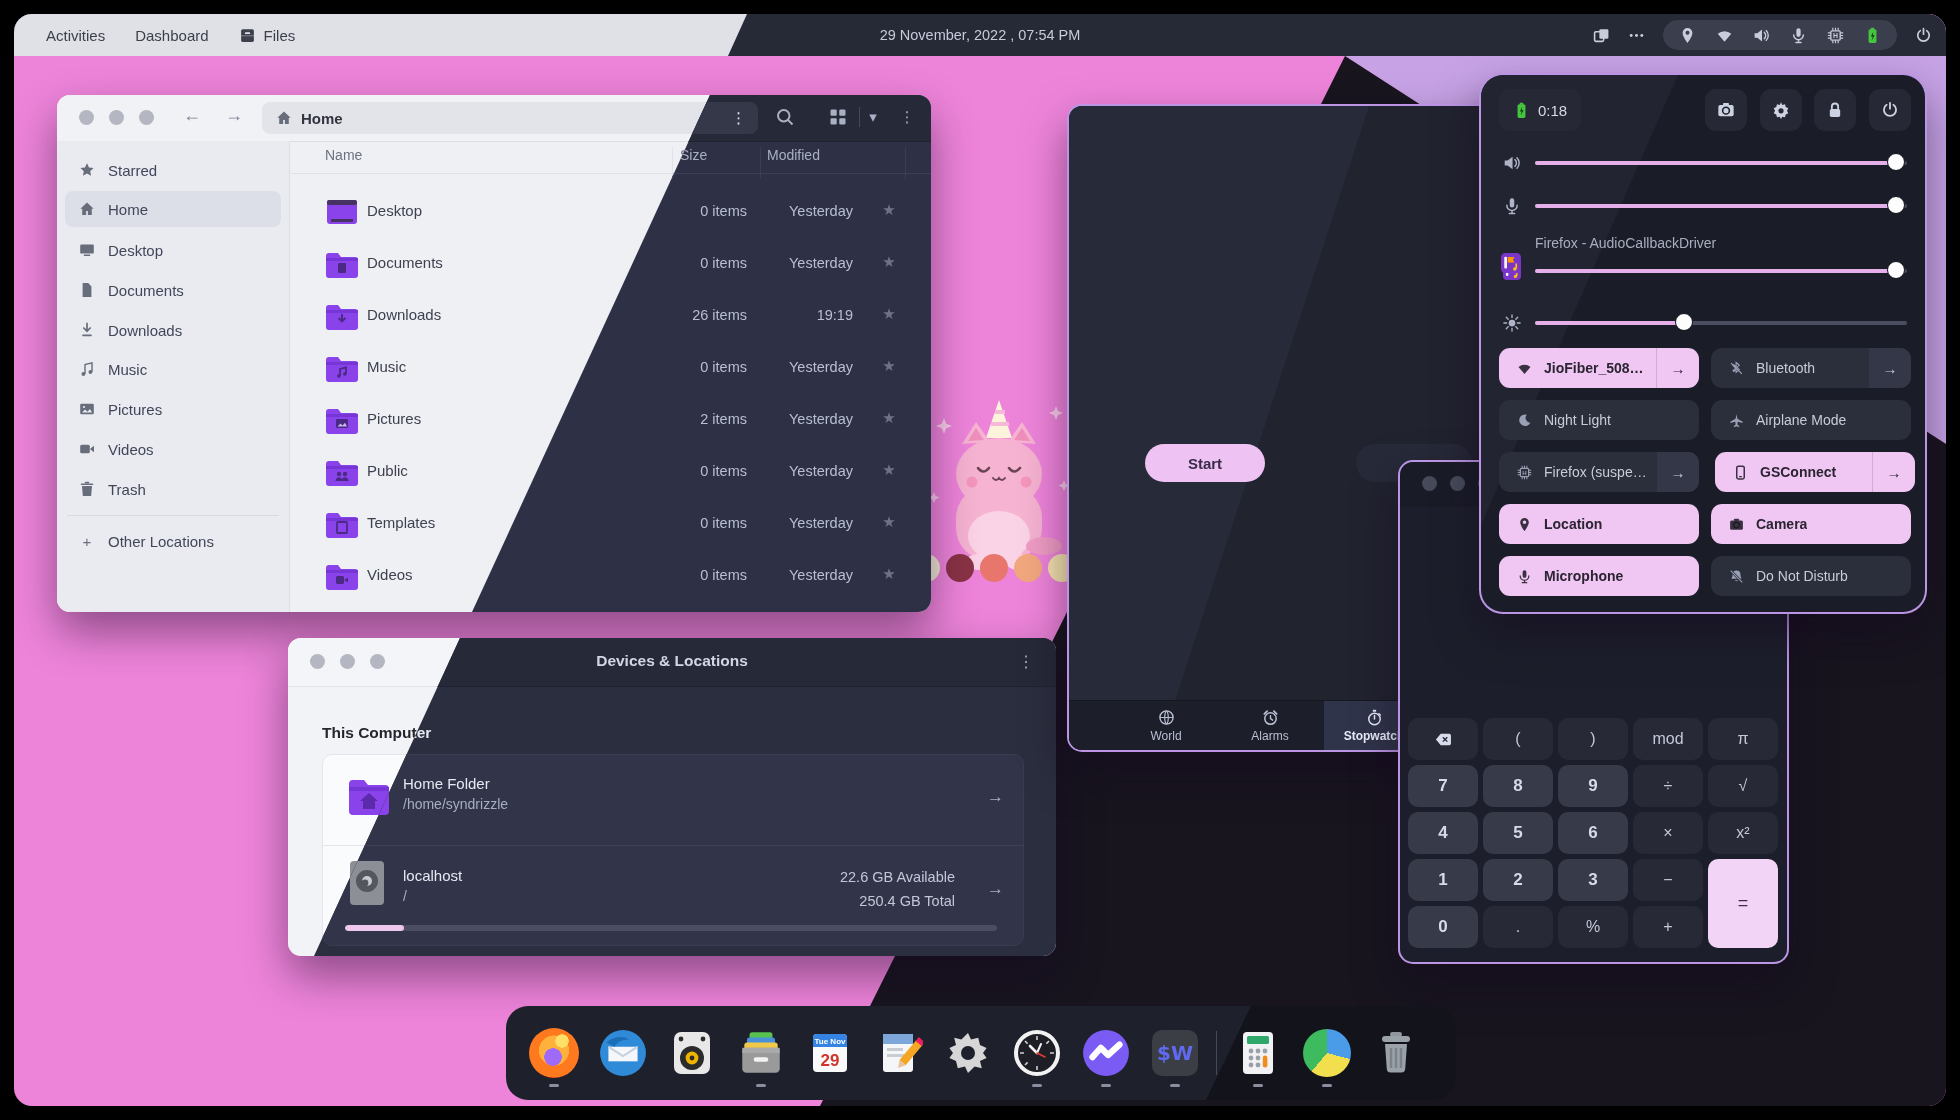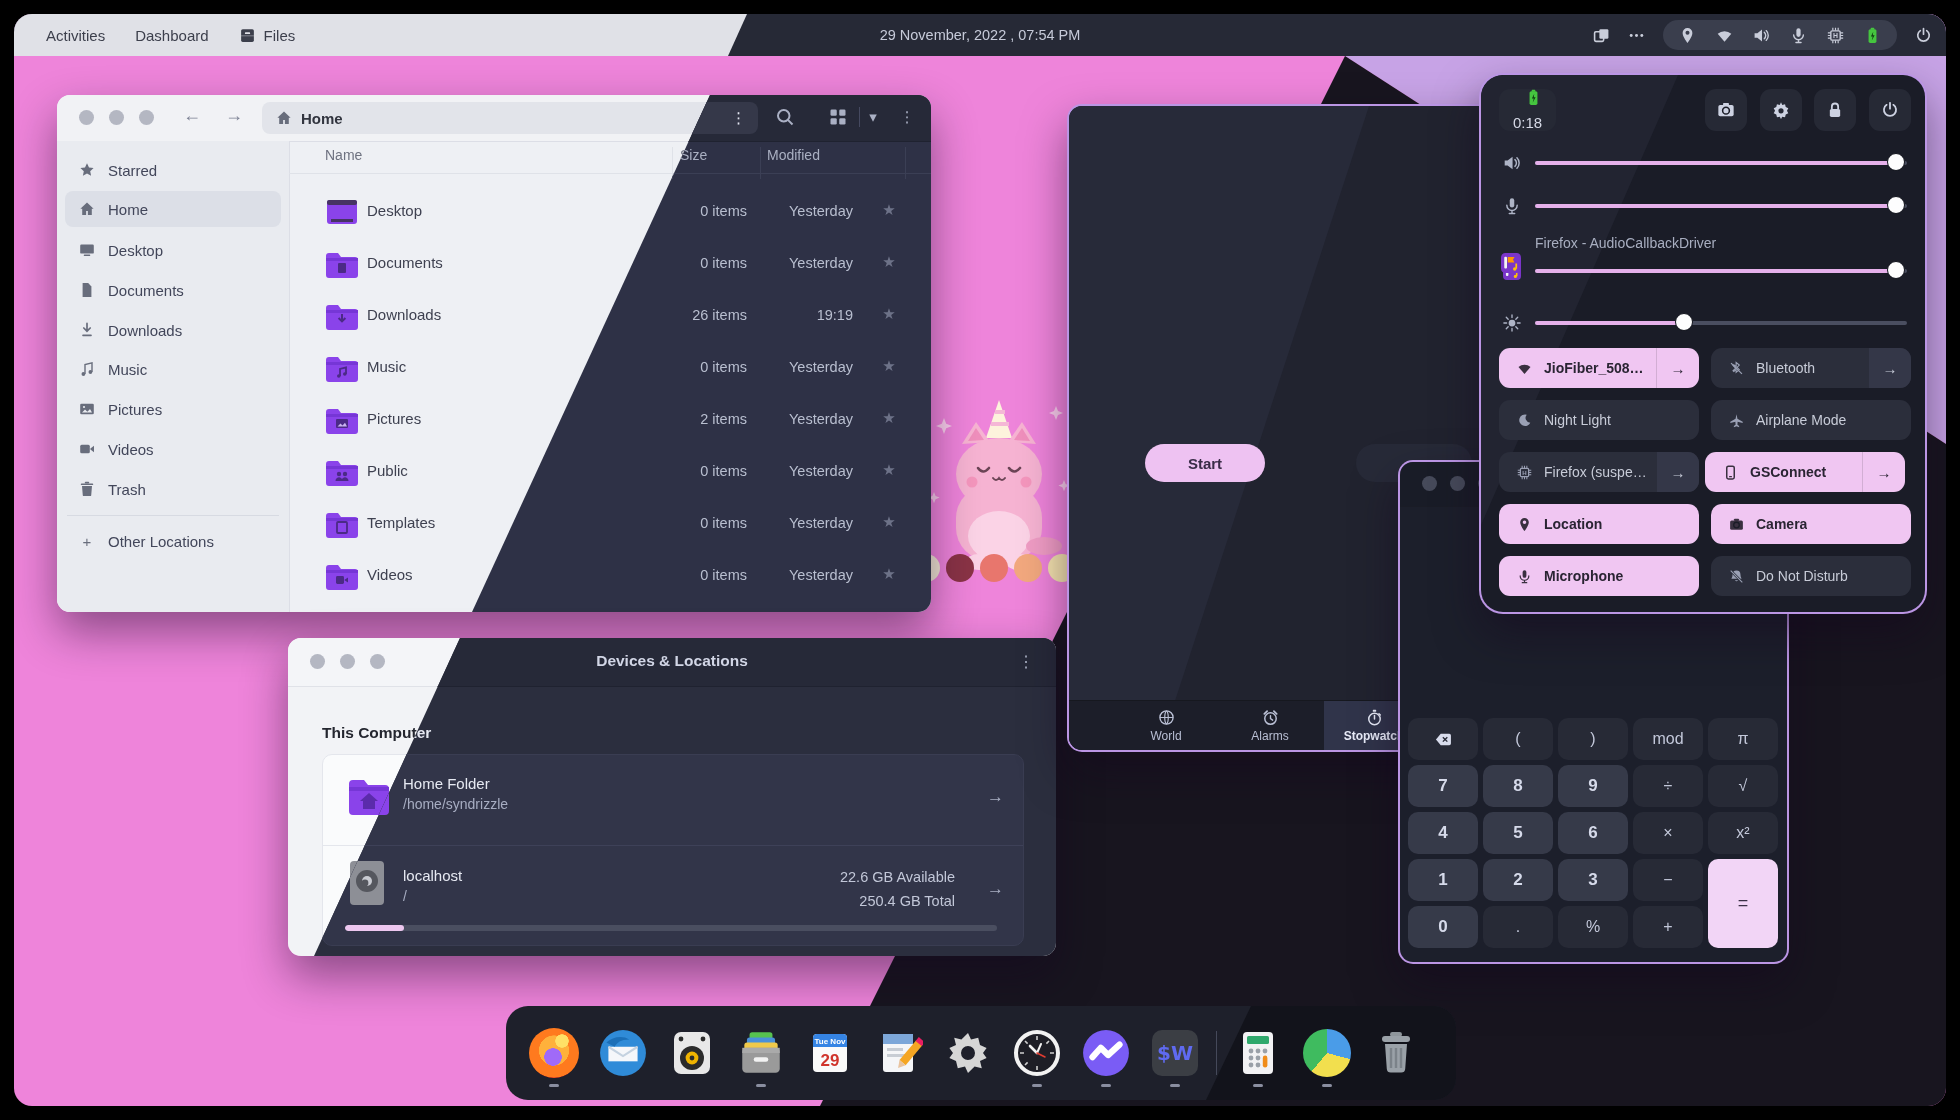--- a/index.html
+++ b/index.html
@@ -125,21 +125,21 @@
   #win-calc{left:1386px;top:448px;width:387px;height:500px;background:#1c1f2b;z-index:5;}
   .calc-key{position:absolute;width:70px;height:42px;border-radius:10px;display:flex;align-items:center;
     justify-content:center;font-size:16px;color:#c3c8da;background:#272a36;}
   .calc-key.num{background:#363a49;color:#d6daea;font-weight:bold;font-size:17px;}
   .calc-key.eq{background:#f2d5f6;color:#3a2f45;height:89px;font-size:18px;}
   .calc-key .sic{width:17px;height:17px;color:#d8dcec;}
   
   #win-qs{left:1467px;top:61px;width:444px;height:537px;border-radius:22px;background:#1a1c27;z-index:6;}
   #qs-wedge{position:absolute;inset:0;background:#222431;clip-path:polygon(0 0,197px 0,0 450px);border-radius:22px;}
   #qs-batt{position:absolute;left:18px;top:14px;height:42px;border-radius:11px;background:#262935;display:flex;
-    align-items:flex-end;gap:8px;padding:0 14px;color:#d6d9e6;font-size:15px;flex-direction:column;}
+    align-items:center;gap:8px;padding:0 14px;color:#d6d9e6;font-size:15px;}
   .qs-hbtn{position:absolute;top:14px;width:42px;height:42px;border-radius:11px;background:#262935;display:flex;
     align-items:center;justify-content:center;color:#cdd2e2;}
   .qs-hbtn .tb-ic{width:18px;height:18px;}
   .qs-slider{position:absolute;left:0;right:0;height:20px;}
   .qs-sl-icon{position:absolute;left:22px;top:1px;width:18px;height:18px;color:#aeb4c6;}
   .qs-sl-icon svg{width:100%;height:100%;}
   .qs-track{position:absolute;left:54px;width:372px;top:8px;height:4px;border-radius:2px;background:#4a4e60;}
   .qs-fill{position:absolute;left:0;top:0;height:4px;border-radius:2px;background:#e5b0ea;}
   .qs-knob{position:absolute;top:-8px;width:18px;height:18px;border-radius:50%;background:#fdfdfe;border:1px solid #11131c;box-sizing:border-box;}
   #qs-ff-label{position:absolute;left:54px;top:160px;color:#a8aec0;font-size:14px;}
@@ -1069,21 +1069,21 @@
           <span class="sic">
             <svg viewBox="0 0 16 16" style="width:100%;height:100%" xmlns="http://www.w3.org/2000/svg">
               <path d="M5.5 0.8v2.6M8 0.8v2.6M10.5 0.8v2.6M5.5 12.6v2.6M8 12.6v2.6M10.5 12.6v2.6M0.8 5.5h2.6M0.8 8h2.6M0.8 10.5h2.6M12.6 5.5h2.6M12.6 8h2.6M12.6 10.5h2.6" fill="none" stroke="currentColor" stroke-width="1.1"></path>
               <rect x="3.6" y="3.6" width="8.8" height="8.8" rx="1.2" fill="none" stroke="currentColor" stroke-width="1.3"></rect>
               <text x="8" y="10.6" text-anchor="middle" font-size="6.5" font-weight="bold" fill="currentColor" font-family="inherit">H</text>
             </svg>
           </span>
           <span style="white-space: nowrap; overflow: hidden; max-width: 118px;">Firefox (suspe…</span>
           <span class="qs-arrow seg">→</span>
         </div>
-        <div class="qs-toggle on" style="left: 224px; top: 377px;">
+        <div class="qs-toggle on" style="left: 234px; top: 377px;">
           <span class="sic">
             <svg viewBox="0 0 16 16" style="width:100%;height:100%" xmlns="http://www.w3.org/2000/svg">
               <rect x="4" y="1.2" width="8" height="13.6" rx="1.8" fill="none" stroke="currentColor" stroke-width="1.6"></rect>
               <rect x="6.4" y="11.8" width="3.2" height="1.3" rx="0.6" fill="currentColor"></rect>
             </svg>
           </span>
           <span style="white-space: nowrap; overflow: hidden; max-width: 118px;">GSConnect</span>
           <span class="qs-arrow">→</span>
         </div>
         <div class="qs-toggle on" style="left: 18px; top: 429px;">

